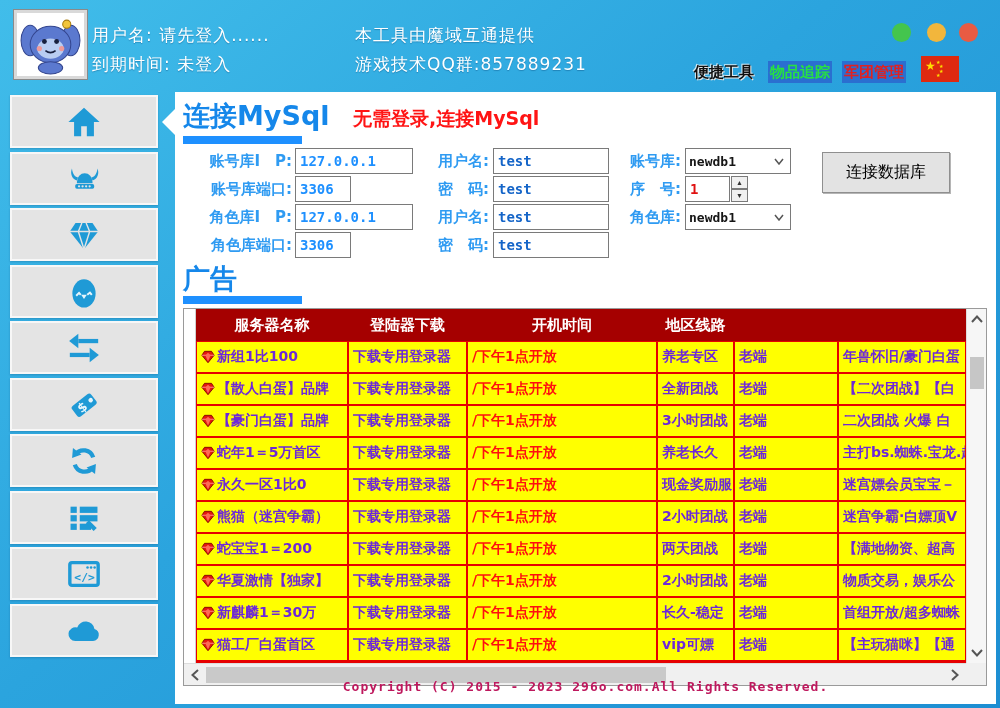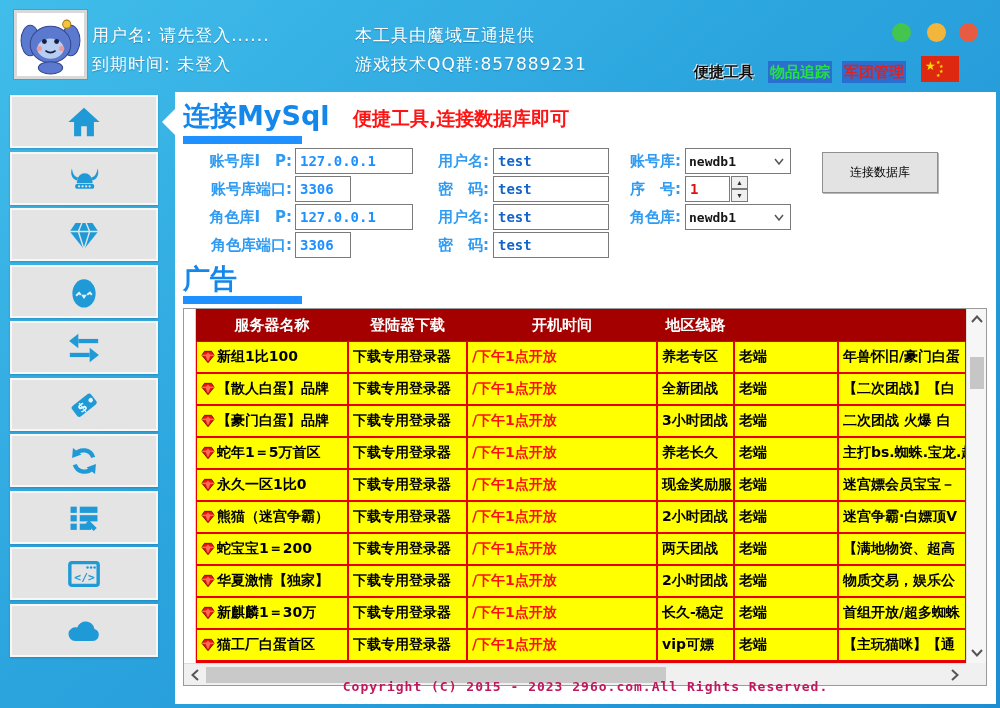--- a/index.html
+++ b/index.html
@@ -37,31 +37,31 @@
   .finput{position:absolute;height:26px;border:1px solid #7a7a7a;background:#fff;
     font-family:"DejaVu Sans Mono",monospace;font-size:14px;font-weight:bold;padding:0 4px;outline:none;}
   .v-blue{color:#1e90ff;} .v-navy{color:#1565c8;} .v-red{color:#e01010;}
   .fake-select{position:absolute;height:26px;border:1px solid #7a7a7a;background:#fff;cursor:pointer;
     font-family:"DejaVu Sans Mono",monospace;font-size:13px;font-weight:bold;color:#151515;
     display:flex;align-items:center;padding-left:3px;}
   .fake-select svg{position:absolute;right:6px;top:9px;}
   .spin-box{position:absolute;width:17px;height:26px;display:flex;flex-direction:column;}
   .spin-btn{flex:1;border:1px solid #7a7a7a;background:#f0f0f0;font-size:7px;line-height:11px;
     text-align:center;color:#333;cursor:pointer;padding:0;}
-  .connect-btn{position:absolute;left:647px;top:60px;width:116px;height:41px;background:#e3e3e3;
-    border:1px solid #8f8f8f;box-shadow:1px 1px 0 #b5b5b5;font-size:12px;color:#000;
+  .connect-btn{position:absolute;left:647px;top:60px;width:128px;height:41px;background:#e3e3e3;
+    border:1px solid #8f8f8f;box-shadow:1px 1px 0 #b5b5b5;font-size:16px;color:#000;
     display:flex;align-items:center;justify-content:center;cursor:pointer;font-family:inherit;}
   
   .tableWrap{position:absolute;left:8px;top:216px;width:804px;height:378px;background:#fff;border:1px solid #9a9a9a;}
   .gutter{position:absolute;left:0;top:0;width:12px;height:354px;background:#fff;border-right:1px solid #d0d0d0;}
   .grid{position:absolute;left:12px;top:0;width:770px;height:354px;overflow:hidden;background:#e60000;}
   .thead{display:flex;height:32px;background:#a50000;}
   .th{color:#fff;font-weight:bold;font-size:15px;display:flex;align-items:center;justify-content:center;white-space:nowrap;overflow:hidden;}
   .trow{display:flex;height:32px;cursor:pointer;}
-  .td{border:1px solid #e60000;background:#ffff00;font-size:14px;font-weight:bold;color:#000000;
+  .td{border:1px solid #e60000;background:#ffff00;font-size:14px;font-weight:bold;color:#6d28d9;
     display:flex;align-items:center;padding:0 4px;white-space:nowrap;overflow:hidden;}
   .c0{width:152px;} .c1{width:119px;} .c2{width:190px;color:#ff0f0f;} .c3{width:77px;} .c4{width:104px;} .c5{width:128px;}
   .gem{display:inline-flex;margin-right:2px;flex:none;}
   .vscroll{position:absolute;right:0;top:0;width:20px;height:354px;background:#f6f6f6;border-left:1px solid #ddd;}
   .vthumb{position:absolute;left:3px;top:48px;width:14px;height:32px;background:#c6c6c6;cursor:pointer;}
   .hscroll{position:absolute;left:0;bottom:0;width:782px;height:22px;background:#f0f0f0;border-top:1px solid #ddd;}
   .hthumb{position:absolute;left:22px;top:3px;width:460px;height:16px;background:#c9c9c9;cursor:pointer;}
   .sb-arrow{position:absolute;display:flex;align-items:center;justify-content:center;cursor:pointer;}
   .corner{position:absolute;right:0;bottom:0;width:20px;height:22px;background:#f0f0f0;}
   .copyright{position:absolute;left:0;top:587px;width:100%;text-align:center;color:#be185d;
@@ -188,21 +188,21 @@
     <path d="M6 19 a4.8 4.8 0 1 1 1.2 -9.4 A6.3 6.3 0 0 1 19.4 10.6 a4.3 4.3 0 0 1 -1 8.4 z"></path>
   </svg>
 </div>
 <div class="version">版本号: htmy_1.2</div>
 
 <div class="panel">
   <div class="notch"></div>
 
   <div class="sec-title" style="top:6px;">连接MySql</div>
   <div class="sec-underline" style="top:44px;"></div>
-  <div class="note">便捷工具,连接数据库即可</div>
+  <div class="note">无需登录,连接MySql</div>
 
   <div class="flabel" style="left:0;top:56px;width:117px;">账号库I　P:</div>
   <input class="finput v-blue" style="left: 120px; top: 56px; width: 118px;" value="127.0.0.1">
   <div class="flabel" style="left:0;top:84px;width:117px;">账号库端口:</div>
   <input class="finput v-blue" style="left: 120px; top: 84px; width: 56px;" value="3306">
   <div class="flabel" style="left:0;top:112px;width:117px;">角色库I　P:</div>
   <input class="finput v-blue" style="left: 120px; top: 112px; width: 118px;" value="127.0.0.1">
   <div class="flabel" style="left:0;top:140px;width:117px;">角色库端口:</div>
   <input class="finput v-blue" style="left: 120px; top: 140px; width: 56px;" value="3306">
 

